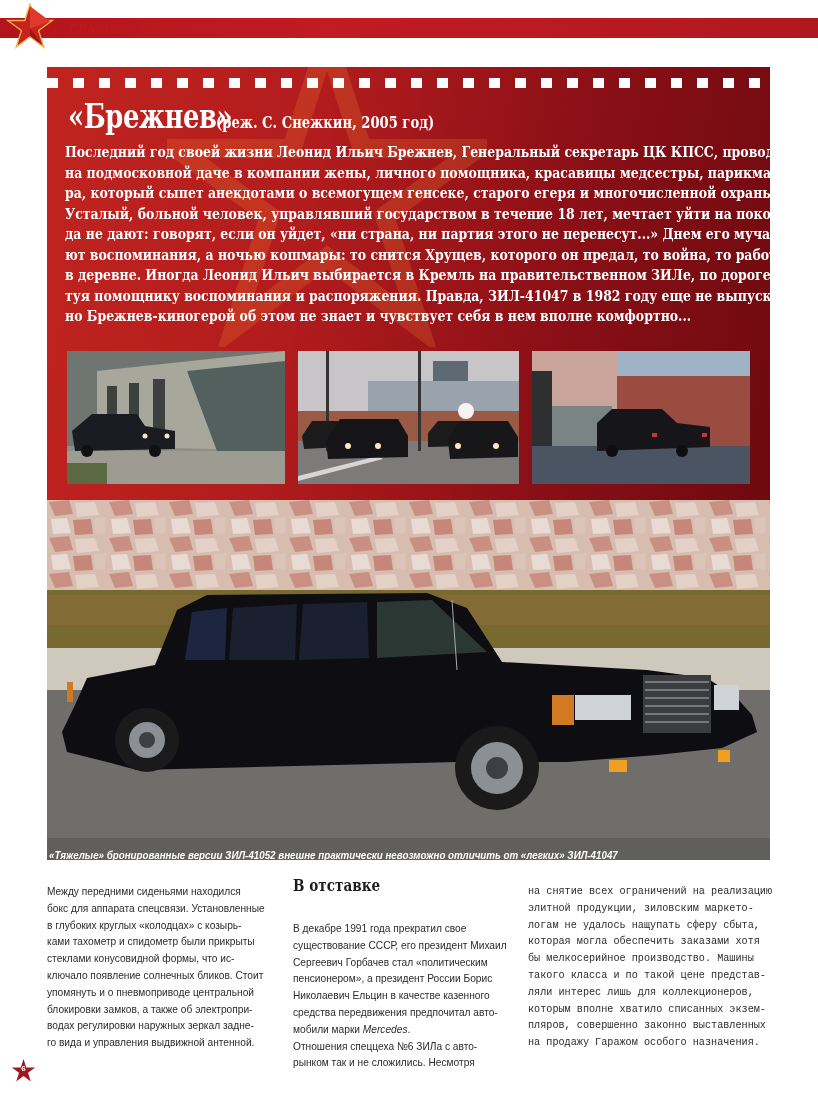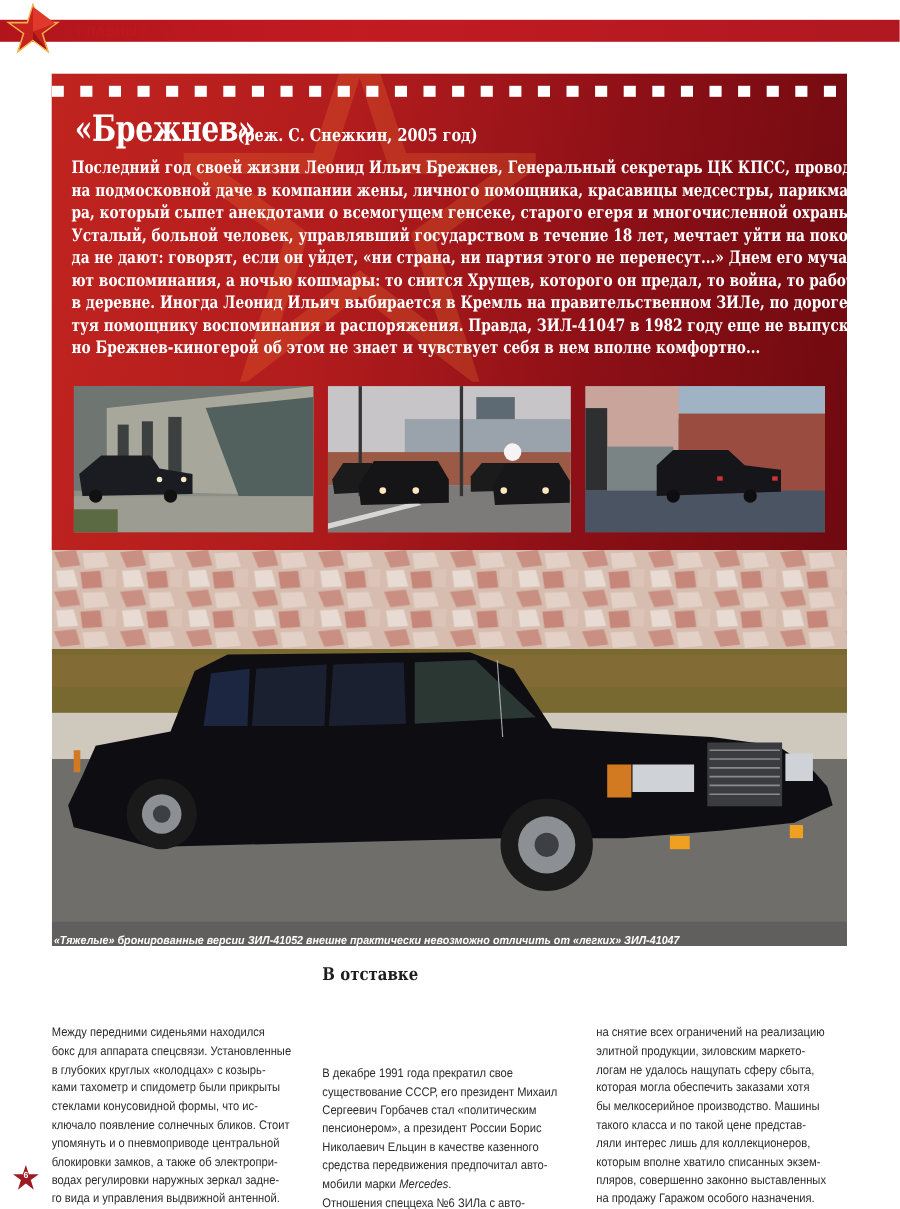--- a/index.html
+++ b/index.html
@@ -69,26 +69,25 @@
     position: absolute; left: 49px; top: 849px; white-space: nowrap;
     font-family: "Liberation Sans", sans-serif; font-style: italic; font-weight: bold;
     font-size: 10.5px; color: #ffffff; transform: scaleX(0.93); transform-origin: left;
   }
 
   
   .col {
     position: absolute; top: 880px; width: 235px;
     font-family: "Liberation Sans", sans-serif; font-size: 11.3px; line-height: 16.8px;
     color: #2b2b2b;
-    margin-top: 48px;
   }
   .col .line { display: block; white-space: nowrap; transform: scaleX(0.9); transform-origin: left; }
   .col-1 { left: 47px; top: 883px; }
   .col-2 { left: 293px; top: 920px; }
-  .col-3 { left: 542px; top: 883px; }
+  .col-3 { left: 528px; top: 883px; font-family: Liberation Mono, monospace; }
   .col-heading {
     position: absolute; left: 293px; top: 876px;
     font-family: "DejaVu Serif", serif; font-weight: bold; font-size: 16px; color: #1d1d1d;
     transform: scaleX(0.85); transform-origin: left;
   }
   .col .it { font-style: italic; }
 
   .page-star { position: absolute; left: 11px; top: 1058px; width: 25px; height: 25px; }
   .page-num {
     position: absolute; left: 11px; top: 1064px; width: 25px; text-align: center;

